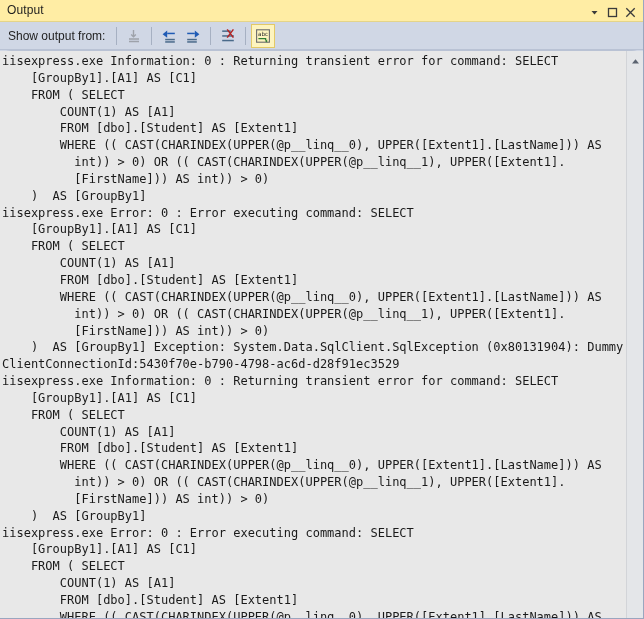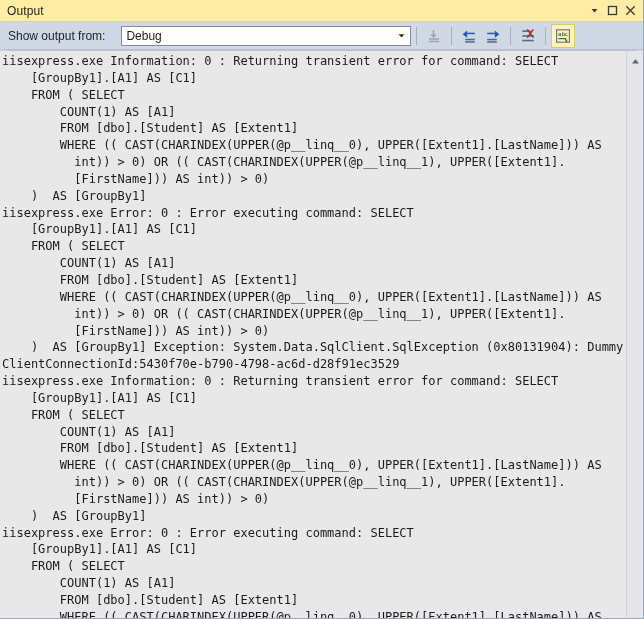--- a/index.html
+++ b/index.html
@@ -29,21 +29,21 @@
     overflow: hidden;
   }
 
   
   .titlebar {
     height: 22px;
     flex: 0 0 22px;
     background: #ffeda4;
     border-bottom: 1px solid #e4d489;
     display: flex;
-    align-items: center;
+    align-items: flex-end;
     padding: 0 4px 0 7px;
     box-sizing: border-box;
     position: relative;
   }
   .titlebar-title {
     font-size: 12px;
     color: #1e1e1e;
     letter-spacing: 0.1px;
     line-height: 22px;
     flex: 1 1 auto;
@@ -72,21 +72,21 @@
     background: #d0d7e5;
     display: flex;
     align-items: center;
     padding: 0 4px 0 8px;
     box-sizing: border-box;
     border-bottom: 1px solid #b9c2d4;
   }
   .toolbar-label {
     font-size: 12px;
     color: #1e1e1e;
-    margin-right: 16px;
+    margin-right: 6px;
     white-space: nowrap;
     line-height: 28px;
   }
   .combo {
     width: 290px;
     height: 20px;
     background: #ffffff;
     border: 1px solid #848b96;
     box-sizing: border-box;
     display: flex;
@@ -217,28 +217,20 @@
         </svg>
       </div>
 
     </div>
   </div>
 
   <div class="toolbar">
 
     <span class="toolbar-label">Show output from:</span>
 
-    <div class="combo">
-      <span class="combo-value" title="Debug">Debug</span>
-      <span class="combo-arrow">
-        <svg width="9" height="9" viewBox="0 0 9 9" aria-hidden="true">
-          <path d="M1.5 3.2 L7.5 3.2 L4.5 6.6 Z" fill="#2b2b2b"></path>
-        </svg>
-      </span>
-    </div>
 
     <div class="tb-sep"></div>
 
     <div class="tbtn disabled">
       <span>
         <svg width="16" height="16" viewBox="0 0 16 16" aria-hidden="true">
           <path d="M3 11 L13 11 M3 13.5 L13 13.5" stroke="#5a5a5a" stroke-width="1.4"></path>
           <path d="M7.5 2 L7.5 8.5" stroke="#5a5a5a" stroke-width="1.4" fill="none"></path>
           <path d="M5.2 6.4 L7.5 8.8 L9.8 6.4" stroke="#5a5a5a" stroke-width="1.4" fill="none"></path>
         </svg>

